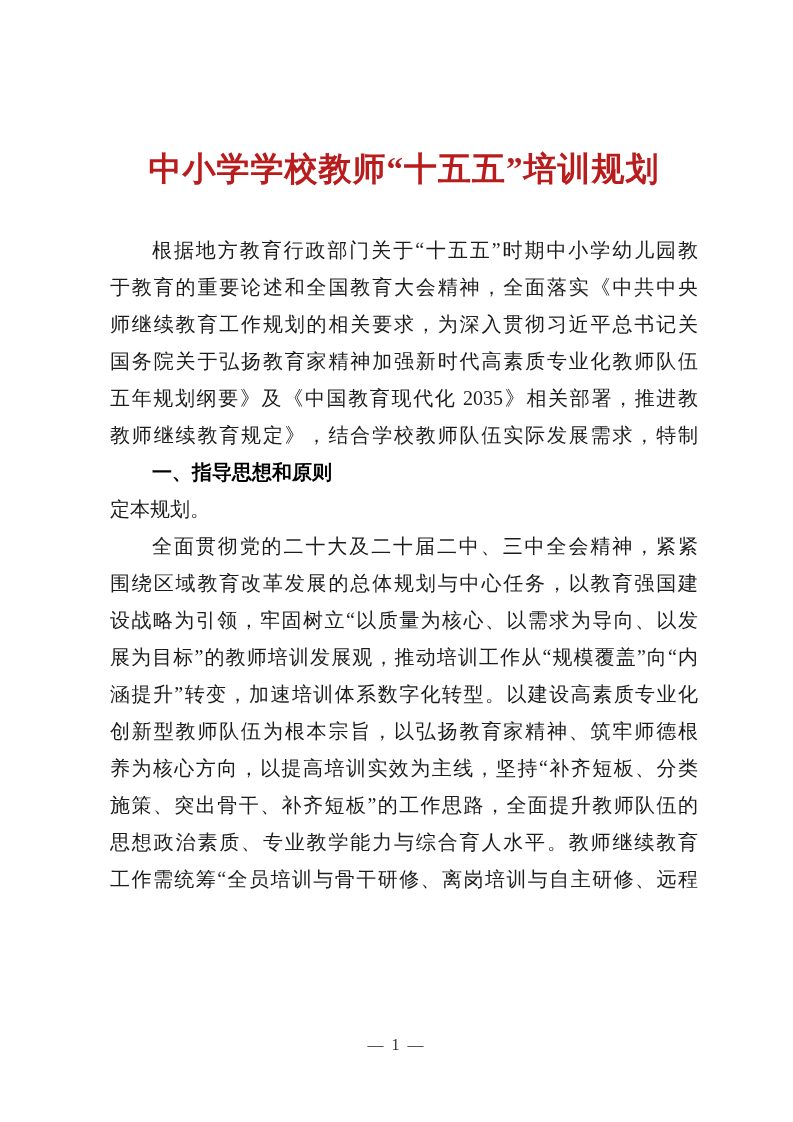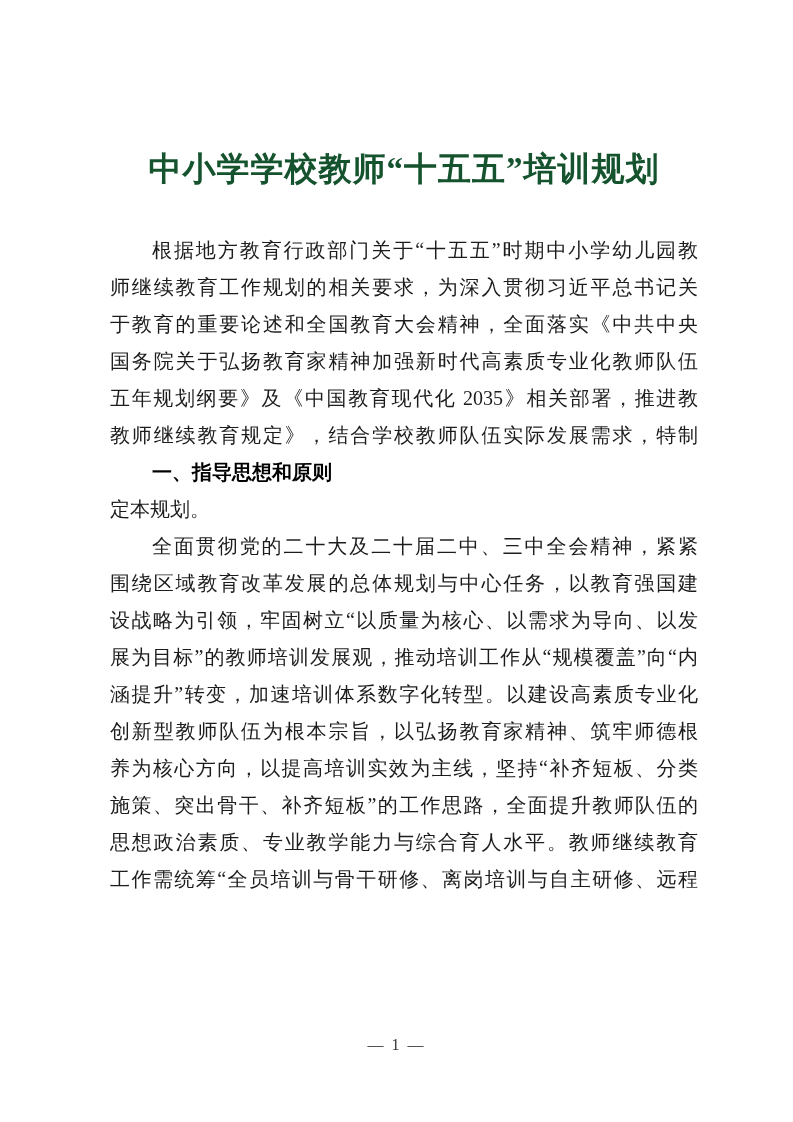--- a/index.html
+++ b/index.html
@@ -18,21 +18,21 @@
   }
   .doc-title {
     position: absolute;
     top: 148px;
     left: 110px;
     width: 588px;
     text-align: center;
     font-size: 33px;
     font-weight: 700;
     line-height: 42px;
-    color: #14532d;
+    color: #b91c1c;
     letter-spacing: 1px;
     white-space: nowrap;
   }
   .body-block {
     position: absolute;
     top: 232px;
     left: 110px;
     width: 588px;
     font-size: 20px;
   }
@@ -71,22 +71,22 @@
 </head>
 <body>
 
 <div class="page">
 
   <div class="doc-title">中小学学校教师“十五五”培训规划</div>
 
   <div class="body-block">
 
     <div class="line first">根据地方教育行政部门关于“十五五”时期中小学幼儿园教</div>
+    <div class="line">于教育的重要论述和全国教育大会精神，全面落实《中共中央</div>
     <div class="line">师继续教育工作规划的相关要求，为深入贯彻习近平总书记关</div>
-    <div class="line">于教育的重要论述和全国教育大会精神，全面落实《中共中央</div>
     <div class="line">国务院关于弘扬教育家精神加强新时代高素质专业化教师队伍</div>
     <div class="line">五年规划纲要》及《中国教育现代化 2035》相关部署，推进教</div>
     <div class="line">教师继续教育规定》，结合学校教师队伍实际发展需求，特制</div>
     <div class="line heading">一、指导思想和原则</div>
 
     <div class="line last">定本规划。</div>
 
     <div class="line first">全面贯彻党的二十大及二十届二中、三中全会精神，紧紧</div>
     <div class="line">围绕区域教育改革发展的总体规划与中心任务，以教育强国建</div>
     <div class="line">设战略为引领，牢固树立“以质量为核心、以需求为导向、以发</div>

